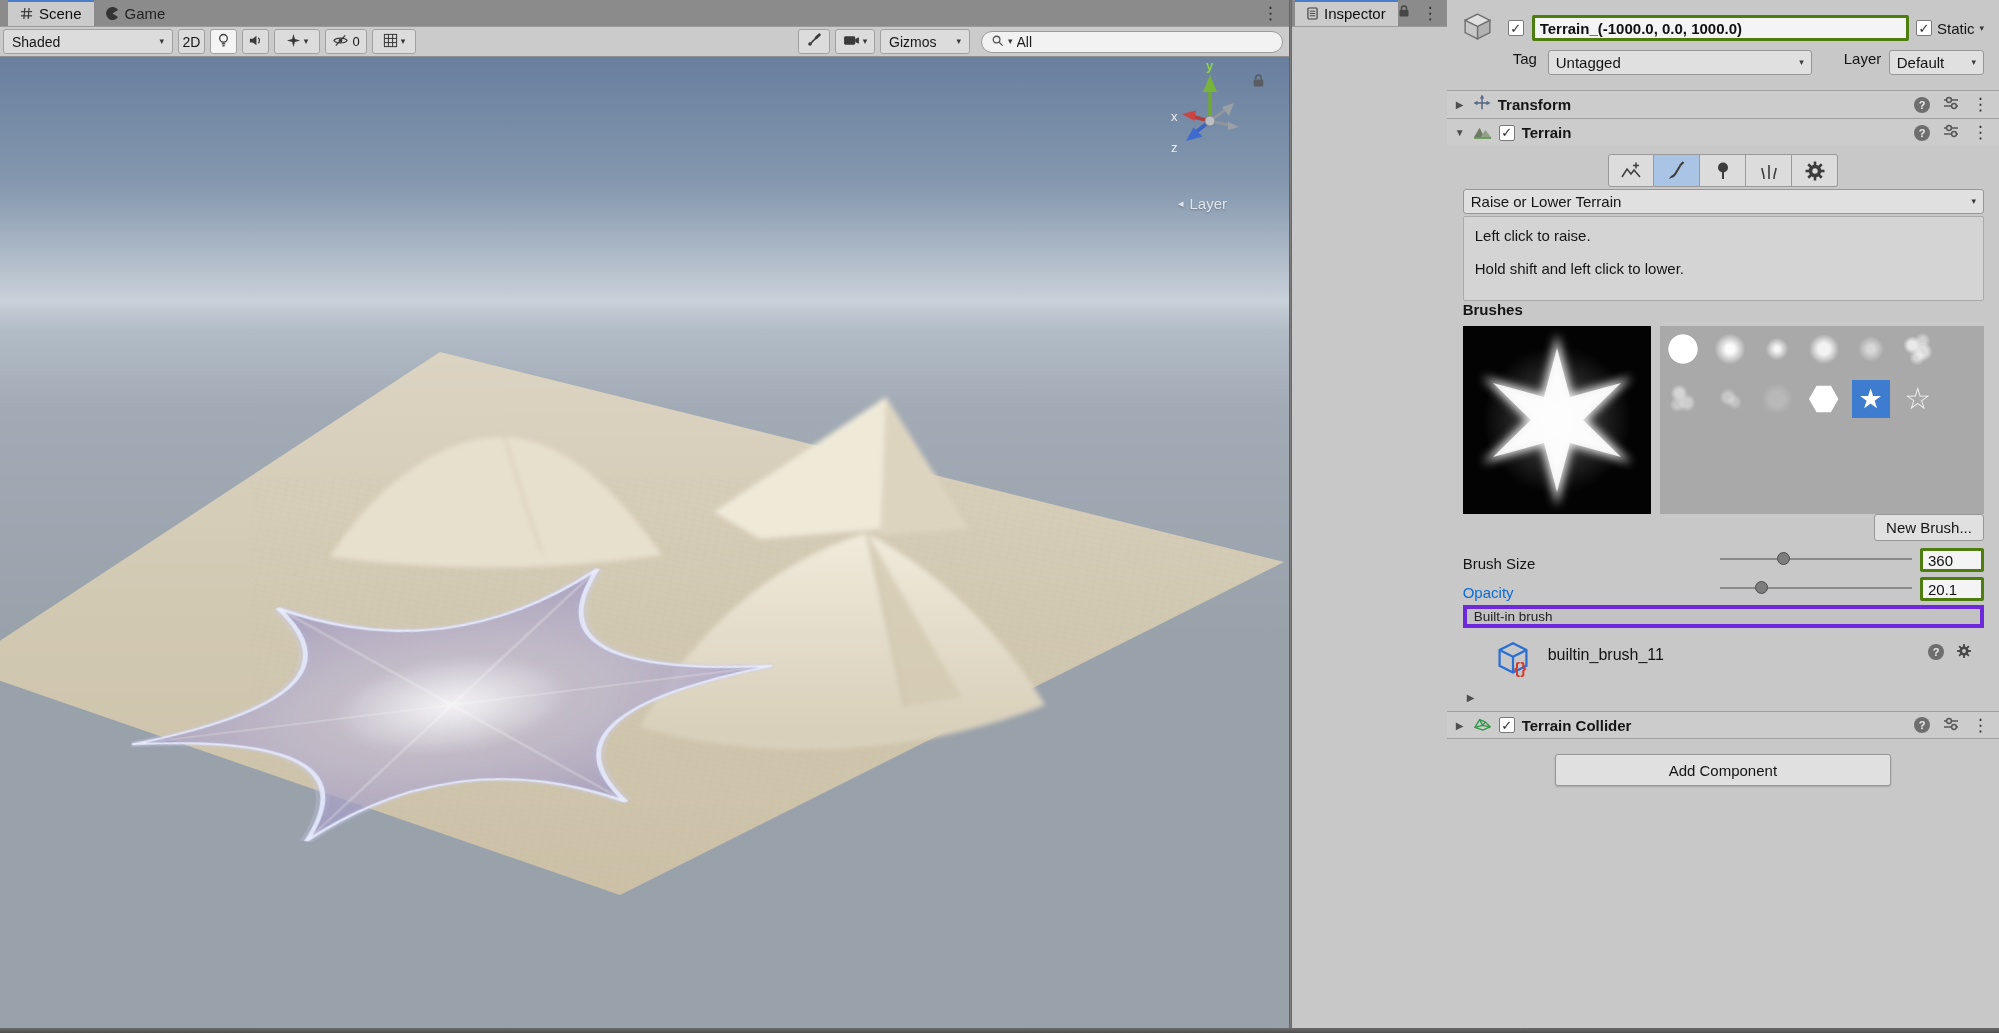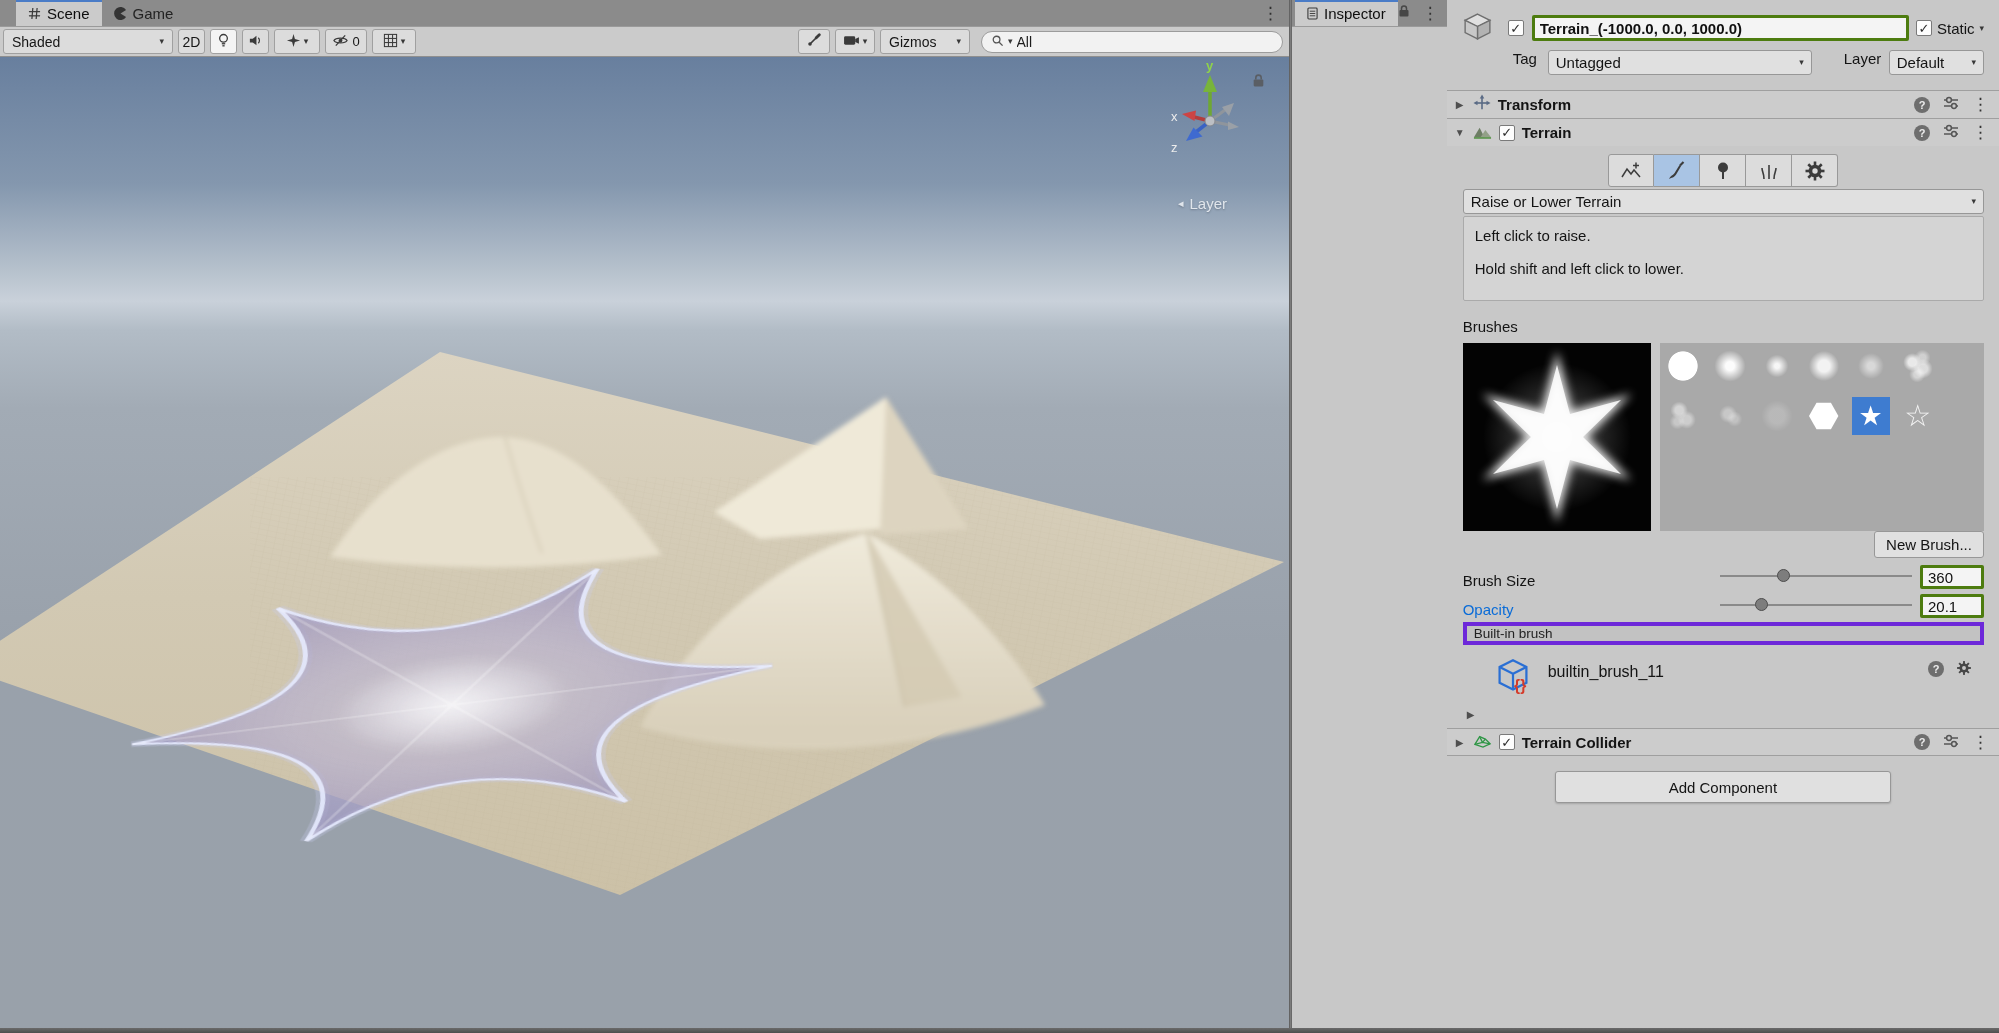--- a/index.html
+++ b/index.html
@@ -65,21 +65,21 @@
 
   .terrain-body{padding:0 15px 0 16px}
   .tools-row{margin-top:8px;height:33px;display:flex;justify-content:center}
   .tool-btn{width:46px;height:33px;background:#dcdcdc;border:1px solid #999;border-left:none;display:flex;align-items:center;justify-content:center}
   .tool-btn:first-child{border-left:1px solid #999;border-radius:3px 0 0 3px}
   .tool-btn:last-child{border-radius:0 3px 3px 0}
   .tool-btn.selected{background:#a9c4e4}
   .dd-tool{margin-top:2px}
   .helpbox{margin-top:2px;height:85px;background:#d4d4d4;border:1px solid #aaa;border-radius:2px;padding:10px 11px;line-height:1.2}
   .helpbox p+p{margin-top:15px}
-  .brushes-label{margin-top:17px;font-weight:normal}
+  .brushes-label{font-weight:bold}
   .brush-area{margin-top:8px;display:flex;gap:9px;height:188px}
   .brush-preview{width:188px;height:188px;flex:none}
   .palette{flex:1;background:#a9a9a9;padding:4px;display:flex;flex-wrap:wrap;align-content:flex-start;column-gap:9px;row-gap:12px}
   .tile{width:38px;height:38px;position:relative;display:flex;align-items:center;justify-content:center}
   .tile.sel{background:#3e7cd0}
   .tile .star{color:#fff;font-size:27px;line-height:1}
   .tile .star-o{color:#f4f4f4;font-size:30px;line-height:1}
   .hexa{width:30px;height:28px;background:#fff;clip-path:polygon(26% 3%,74% 3%,99% 50%,74% 97%,26% 97%,1% 50%)}
   .t1{background:radial-gradient(circle,#fff 0 53%,transparent 56%)}
   .t2{background:radial-gradient(circle,rgba(255,255,255,.97) 0 16%,transparent 58%)}
@@ -113,21 +113,21 @@
   .btn.addcomp{width:336px;height:32px;font-size:15px;box-shadow:0 1px 2px rgba(0,0,0,.18)}
 </style>
 </head>
 <body>
 
 <div class="window">
 
   <div class="pane-scene">
 
     <div class="tabbar">
-      <div class="tab active" style="margin-left:16px">
+      <div class="tab active" style="margin-left:8px">
         <span class="ticon">
           <svg width="13" height="13" viewBox="0 0 14 14">
               <g stroke="#3a3a3a" stroke-width="1.3" fill="none">
                 <line x1="5.2" y1="1" x2="4.2" y2="13"></line>
                 <line x1="9.8" y1="1" x2="8.8" y2="13"></line>
                 <line x1="1" y1="5" x2="13" y2="5"></line>
                 <line x1="1" y1="9.5" x2="13" y2="9.5"></line>
               </g>
             </svg>
         </span>

